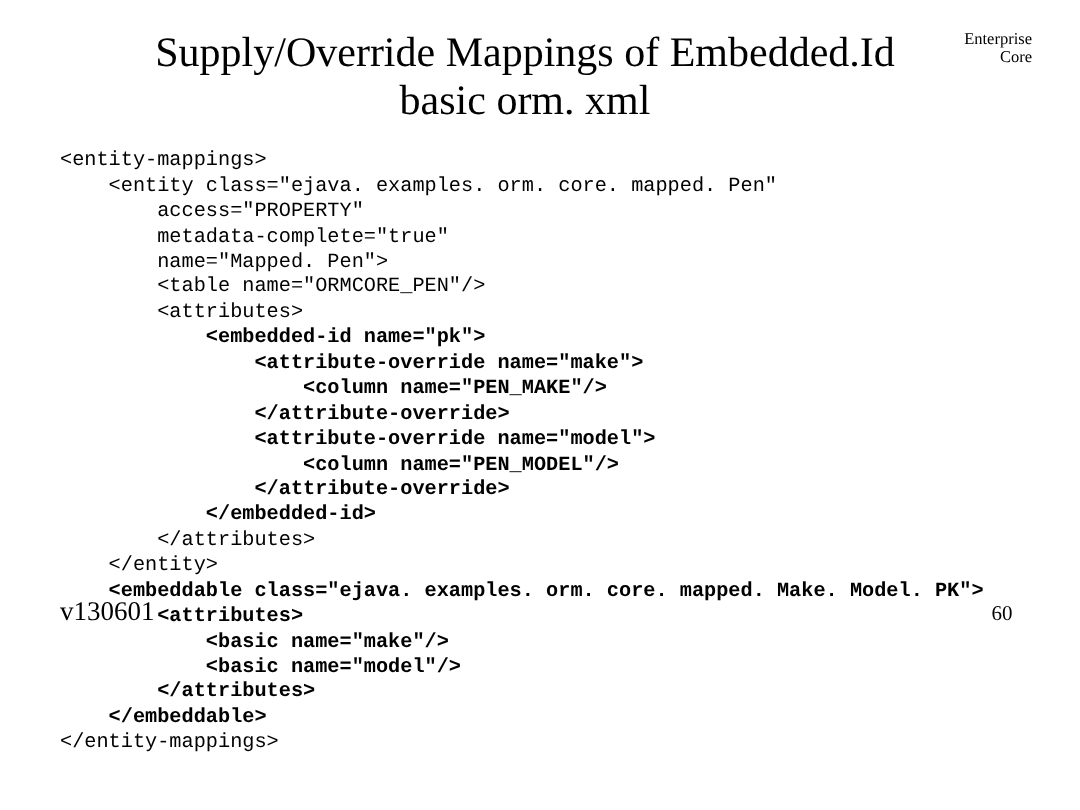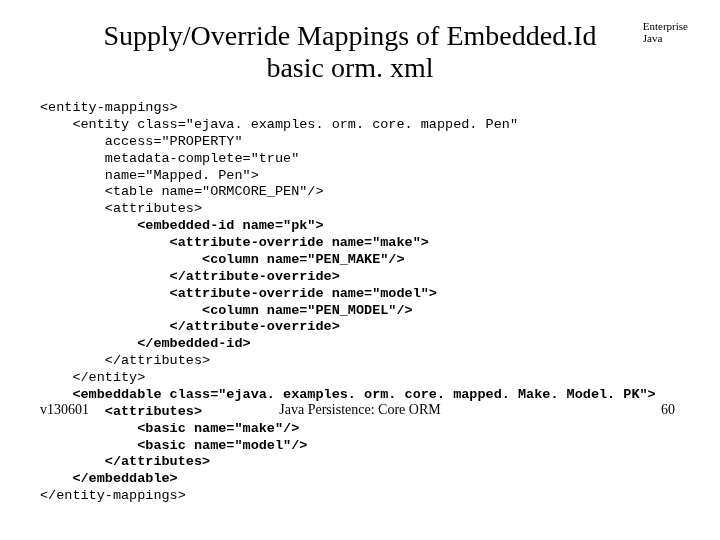--- a/index.html
+++ b/index.html
@@ -25,42 +25,42 @@
     width: 500px;
     text-align: center;
     font-size: 28px;
     line-height: 1.15;
     font-weight: normal;
   }
   .corner-label {
     position: absolute;
     top: 20px;
     right: 32px;
-    text-align: left;
+    text-align: right;
     font-size: 11px;
     line-height: 1.1;
   }
   .code {
     position: absolute;
     top: 100px;
     left: 40px;
     right: 20px;
     font-family: "Courier New", Courier, monospace;
     font-size: 13.5px;
     line-height: 1.25;
     white-space: pre;
   }
   .code .bold {
     font-weight: bold;
   }
   .footer-left {
     position: absolute;
     bottom: 22px;
     left: 40px;
-    font-size: 14px;
+    font-size: 18px;
     font-family: "Times New Roman", Times, serif;
   }
   .footer-center {
     position: absolute;
     bottom: 22px;
     left: 0;
     right: 0;
     text-align: center;
     font-size: 14px;
   }
@@ -77,21 +77,21 @@
 
 <div class="slide">
 
   <div class="title">
     <span>Supply/Override Mappings of Embedded.Id</span><br>
     <span>basic orm. xml</span>
   </div>
 
   <div class="corner-label">
     <span>Enterprise</span><br>
-    <span>Java</span>
+    <span>Core</span>
   </div>
 
   <div class="code"><span>&lt;entity-mappings&gt;</span>
 <span>    &lt;entity class="ejava. examples. orm. core. mapped. Pen"</span>
 <span>        access="PROPERTY"</span>
 <span>        metadata-complete="true"</span>
 <span>        name="Mapped. Pen"&gt;</span>
 <span>        &lt;table name="ORMCORE_PEN"/&gt;</span>
 <span>        &lt;attributes&gt;</span>
 <span class="bold">            &lt;embedded-id name="pk"&gt;</span>
@@ -106,16 +106,15 @@
 <span>    &lt;/entity&gt;</span>
 <span class="bold">    &lt;embeddable class="ejava. examples. orm. core. mapped. Make. Model. PK"&gt;</span>
 <span class="bold">        &lt;attributes&gt;</span>
 <span class="bold">            &lt;basic name="make"/&gt;</span>
 <span class="bold">            &lt;basic name="model"/&gt;</span>
 <span class="bold">        &lt;/attributes&gt;</span>
 <span class="bold">    &lt;/embeddable&gt;</span>
 <span>&lt;/entity-mappings&gt;</span></div>
 
   <div class="footer-left">v130601</div>
-  <div class="footer-center">Java Persistence: Core ORM</div>
   <div class="footer-right">60</div>
 
 </div>
 
 </body></html>

